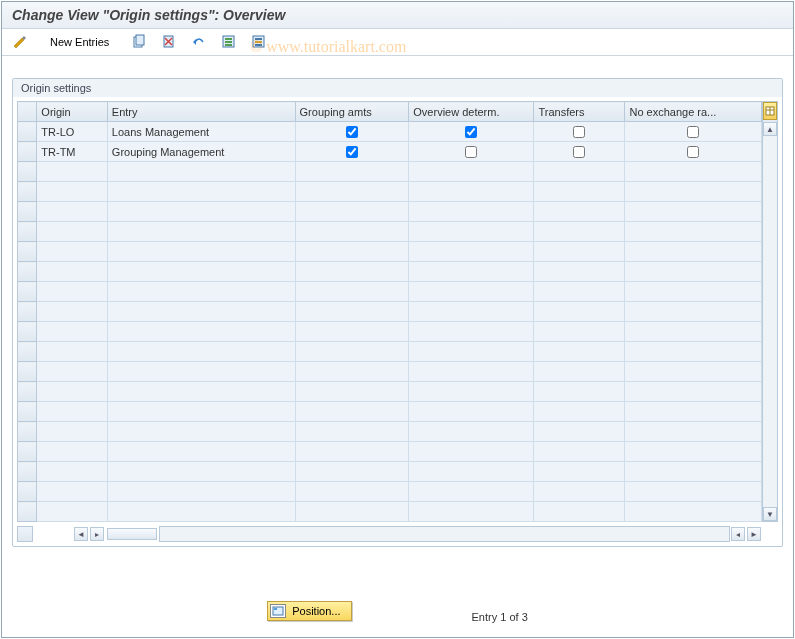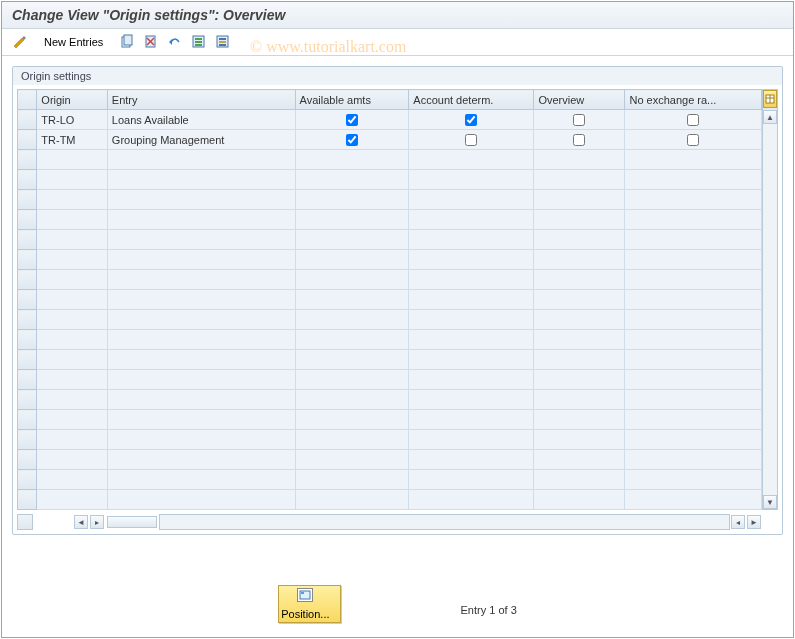--- a/index.html
+++ b/index.html
@@ -25,21 +25,21 @@
       font-size: 14px;
       font-weight: bold;
       font-style: italic;
       color: #444;
       border-bottom: 1px solid #ccd6e0;
     }
     .toolbar {
       display: flex;
       align-items: center;
       padding: 4px 8px;
-      gap: 4px;
+      gap: 10px;
       border-bottom: 1px solid #ccd6e0;
     }
     .toolbar-icon {
       width: 20px;
       height: 18px;
       display: flex;
       align-items: center;
       justify-content: center;
       cursor: pointer;
     }
@@ -60,20 +60,21 @@
       text-align: right;
     }
     .content-area {
       padding: 10px;
     }
     .group-box {
       border: 1px solid #b8c9d9;
       border-radius: 2px;
       padding: 0;
       margin-bottom: 10px;
+      margin-top: 12px;
     }
     .group-title {
       padding: 3px 8px;
       color: #445;
       background: #eef3f8;
     }
     .table-wrapper {
       position: relative;
       display: flex;
       margin: 4px;
@@ -195,21 +196,20 @@
     }
     .position-btn {
       display: inline-flex;
       align-items: center;
       background: linear-gradient(to bottom, #fff0a0, #f8d860);
       border: 1px solid #c0a040;
       padding: 2px 10px 2px 2px;
       gap: 6px;
       cursor: pointer;
       box-shadow: 1px 1px 0 rgba(0,0,0,0.2);
-      flex-direction: column;
     }
     .position-btn .pic {
       width: 16px;
       height: 14px;
       background: #fff;
       border: 1px solid #888;
       display: flex;
       align-items: center;
       justify-content: center;
     }
@@ -280,31 +280,31 @@
             <col style="width:100px">
               <col style="width:110px">
               <col style="width:80px">
               <col style="width:120px">
           </colgroup>
           <thead>
             <tr>
               <th class="row-handle"></th>
               <th>Origin</th>
               <th>Entry</th>
-              <th>Available amts</th>
-              <th>Account determ.</th>
-              <th>Overview</th>
+              <th>Grouping amts</th>
+              <th>Overview determ.</th>
+              <th>Transfers</th>
               <th>No exchange ra...</th>
             </tr>
           </thead>
           <tbody id="table-body">
               <tr>
                 <td class="row-handle"></td>
                 <td>TR-LO</td>
-                <td>Loans Available</td>
+                <td>Loans Management</td>
                 <td class="center"><input type="checkbox" class="cb" checked="" style=""></td>
                 <td class="center"><input type="checkbox" class="cb" checked="" style=""></td>
                 <td class="center"><input type="checkbox" class="cb" style=""></td>
                 <td class="center"><input type="checkbox" class="cb" style=""></td>
               </tr>
               <tr>
                 <td class="row-handle"></td>
                 <td>TR-TM</td>
                 <td>Grouping Management</td>
                 <td class="center"><input type="checkbox" class="cb" checked="" style=""></td>

